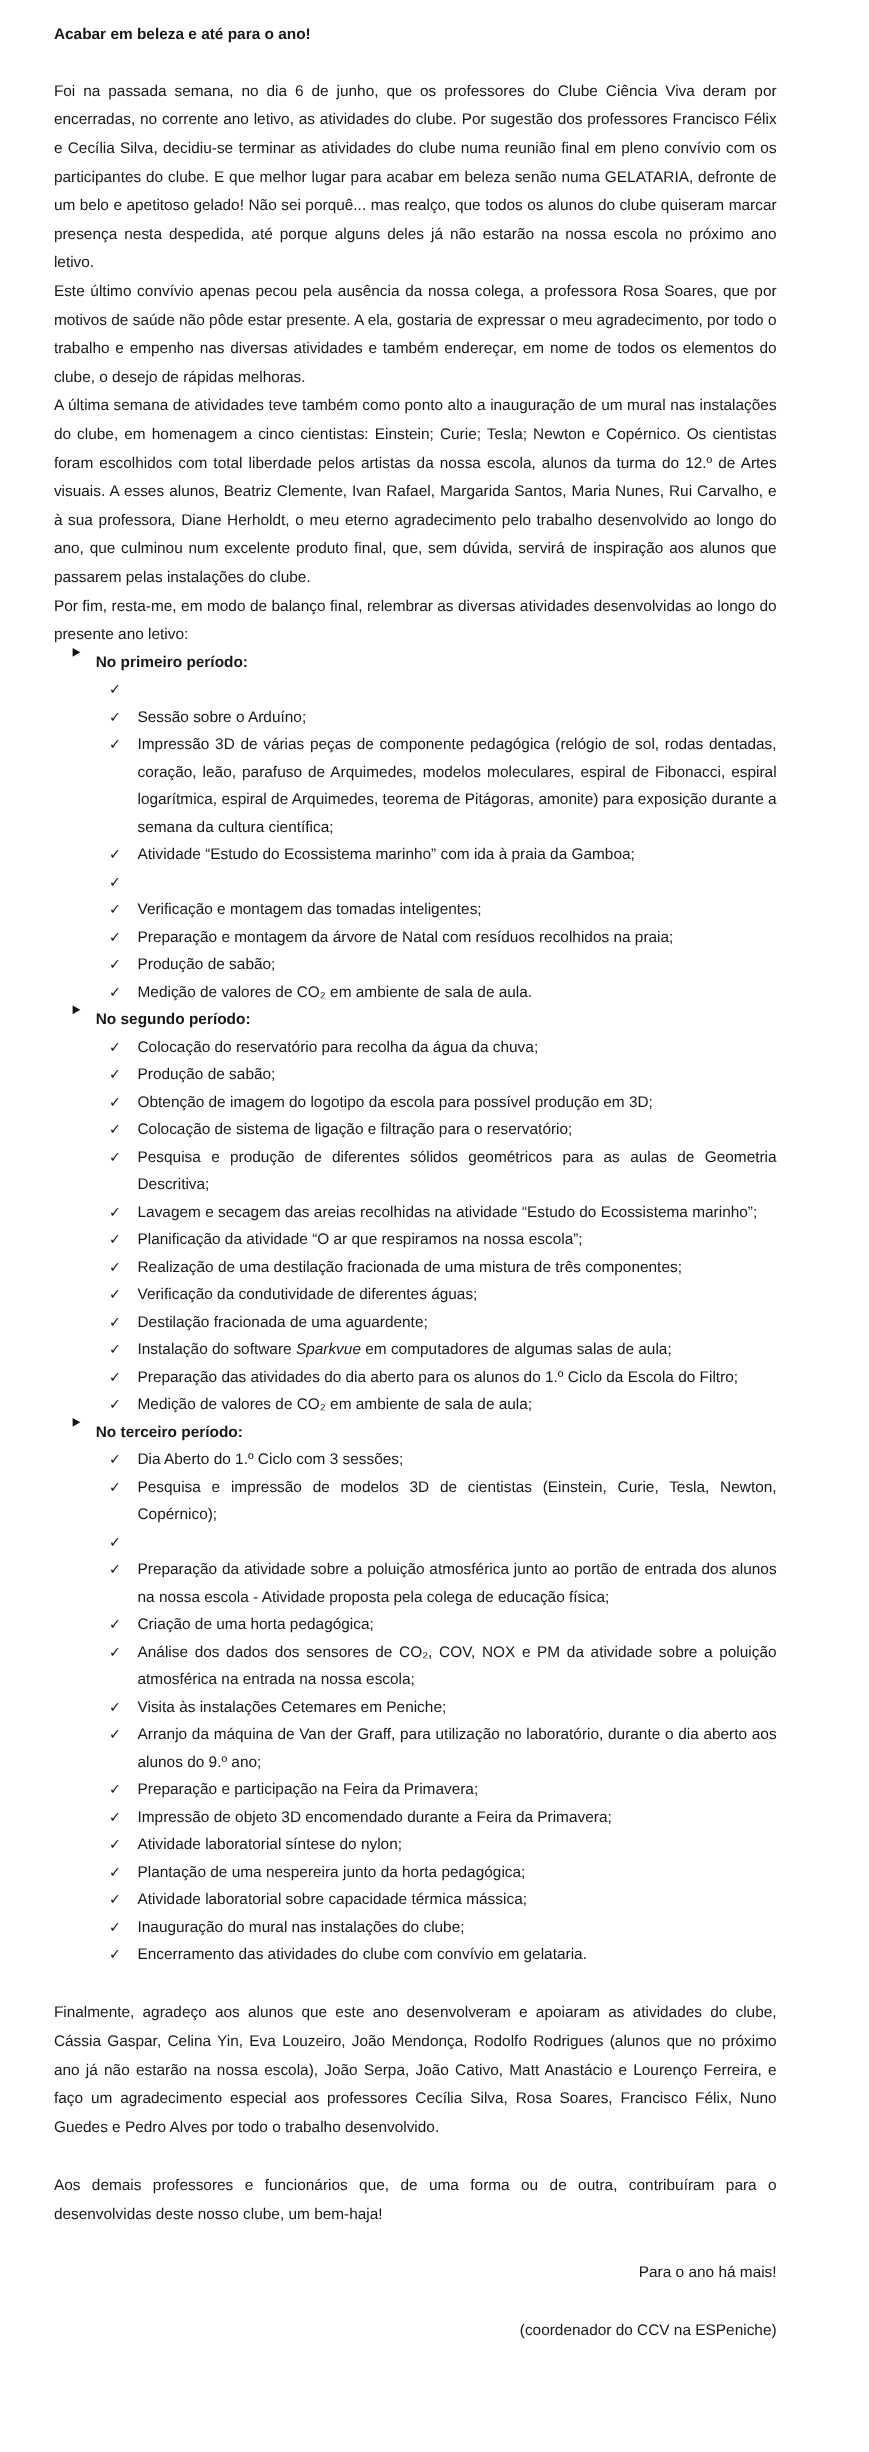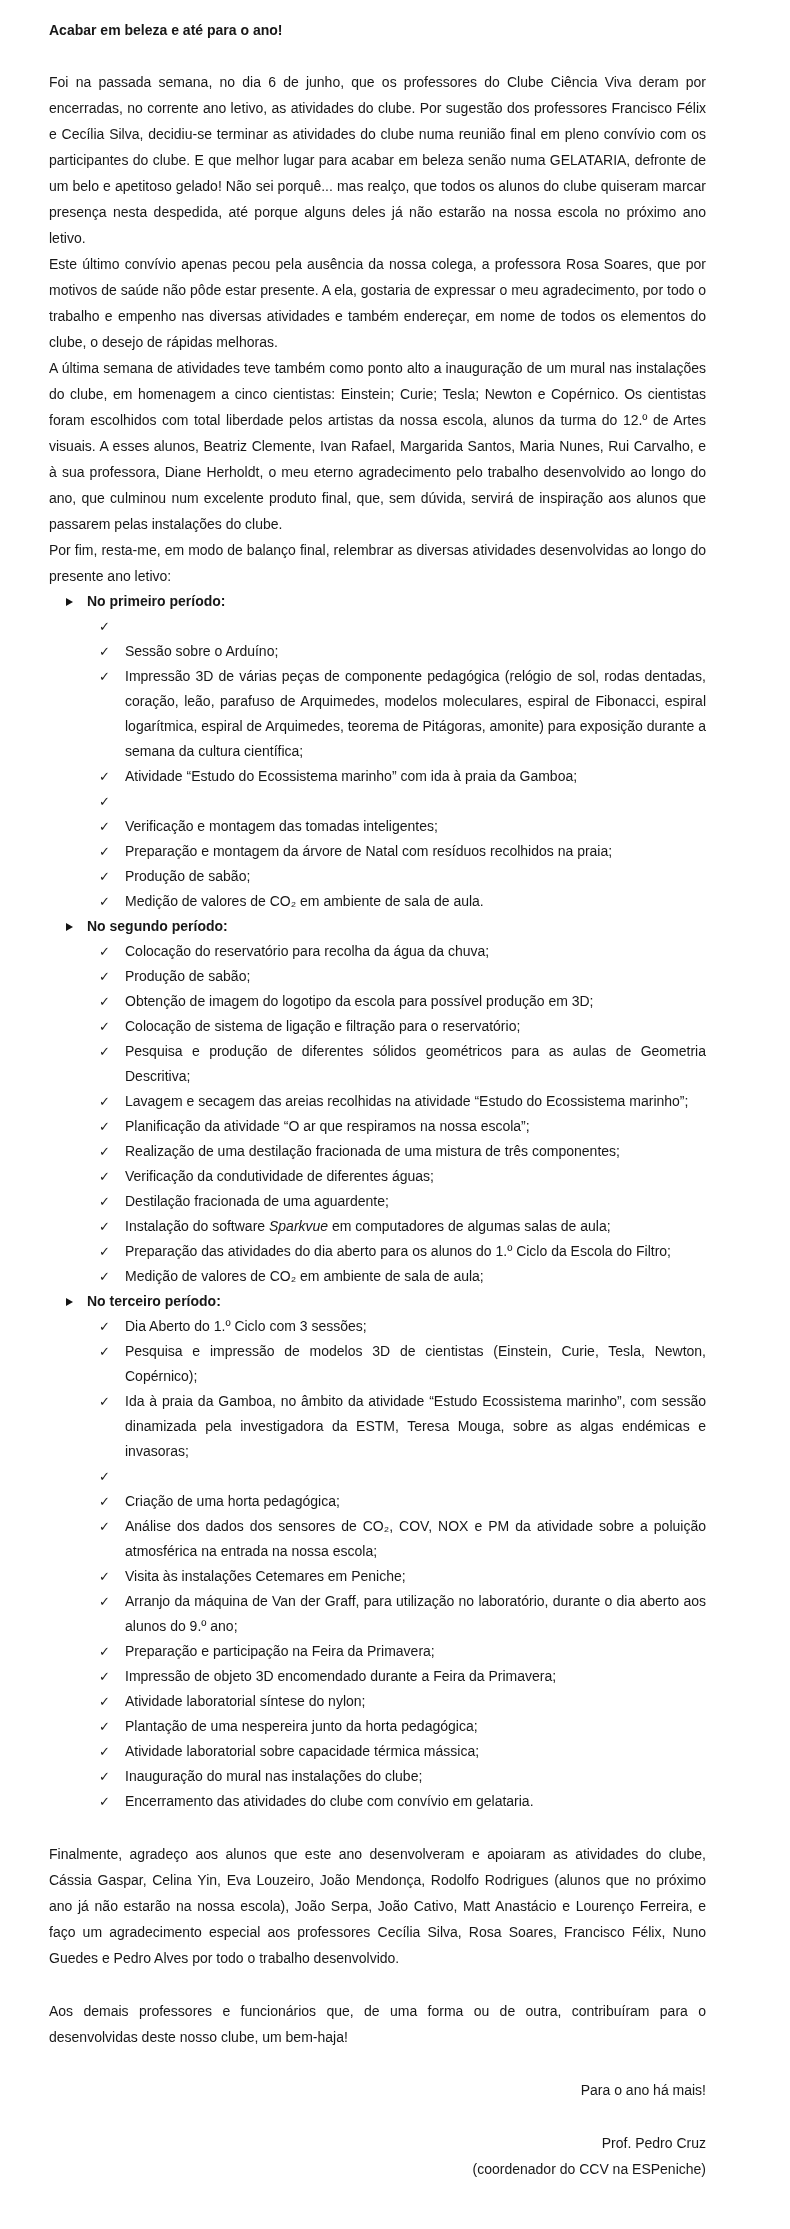--- a/index.html
+++ b/index.html
@@ -26,21 +26,21 @@
   .para {
     margin: 0;
     line-height: 26px;
     text-align: justify;
   }
   .para.left { text-align: right; }
   .mt { margin-top: 27px; }
   .activities { margin: 0; }
   .period-heading {
     display: flex;
-    align-items: center;
+    align-items: flex-start;
     font-weight: 700;
     line-height: 25px;
   }
   .arrow-bullet {
     flex: 0 0 auto;
     width: 0; height: 0;
     margin-left: 17px;
     margin-right: 14px;
     border-left: 7px solid #141414;
     border-top: 4px solid transparent;
@@ -181,24 +181,24 @@
         <div class="activity-item">
           <span class="check-icon">✓</span>
           <span class="activity-text">Dia Aberto do 1.º Ciclo com 3 sessões;</span>
         </div>
         <div class="activity-item">
           <span class="check-icon">✓</span>
           <span class="activity-text">Pesquisa e impressão de modelos 3D de cientistas (Einstein, Curie, Tesla, Newton, Copérnico);</span>
         </div>
         <div class="activity-item">
           <span class="check-icon">✓</span>
-          <span class="activity-text">Ida à praia da Gamboa, no âmbito da atividade “Estudo Ecossistema marinho”, com sessão dinamizada pela investigadora da ESTM, Teresa Mouga, sobre as algas endémicas e invasoras;</span>
-        </div>
-        <div class="activity-item">
-          <span class="check-icon">✓</span>
+        </div>
+        <div class="activity-item">
+          <span class="check-icon">✓</span>
+          <span class="activity-text">Preparação da atividade sobre a poluição atmosférica junto ao portão de entrada dos alunos na nossa escola - Atividade proposta pela colega de educação física;</span>
         </div>
         <div class="activity-item">
           <span class="check-icon">✓</span>
           <span class="activity-text">Criação de uma horta pedagógica;</span>
         </div>
         <div class="activity-item">
           <span class="check-icon">✓</span>
           <span class="activity-text">Análise dos dados dos sensores de CO₂, COV, NOX e PM da atividade sobre a poluição atmosférica na entrada na nossa escola;</span>
         </div>
         <div class="activity-item">
@@ -239,17 +239,16 @@
         </div>
       </div>
     </div>
 
   <p class="para mt">Finalmente, agradeço aos alunos que este ano desenvolveram e apoiaram as atividades do clube, Cássia Gaspar, Celina Yin, Eva Louzeiro, João Mendonça, Rodolfo Rodrigues (alunos que no próximo ano já não estarão na nossa escola), João Serpa, João Cativo, Matt Anastácio e Lourenço Ferreira, e faço um agradecimento especial aos professores Cecília Silva, Rosa Soares, Francisco Félix, Nuno Guedes e Pedro Alves por todo o trabalho desenvolvido.</p>
   <p class="para mt">Aos demais professores e funcionários que, de uma forma ou de outra, contribuíram para o desenvolvidas deste nosso clube, um bem-haja!</p>
 
   <p class="para left mt">Para o ano há mais!</p>
 
   <div class="signature">
-    <p class="para left">Prof. Pedro Cruz</p>
     <p class="para left">(coordenador do CCV na ESPeniche)</p>
   </div>
 
 </div>
 
 </body></html>

